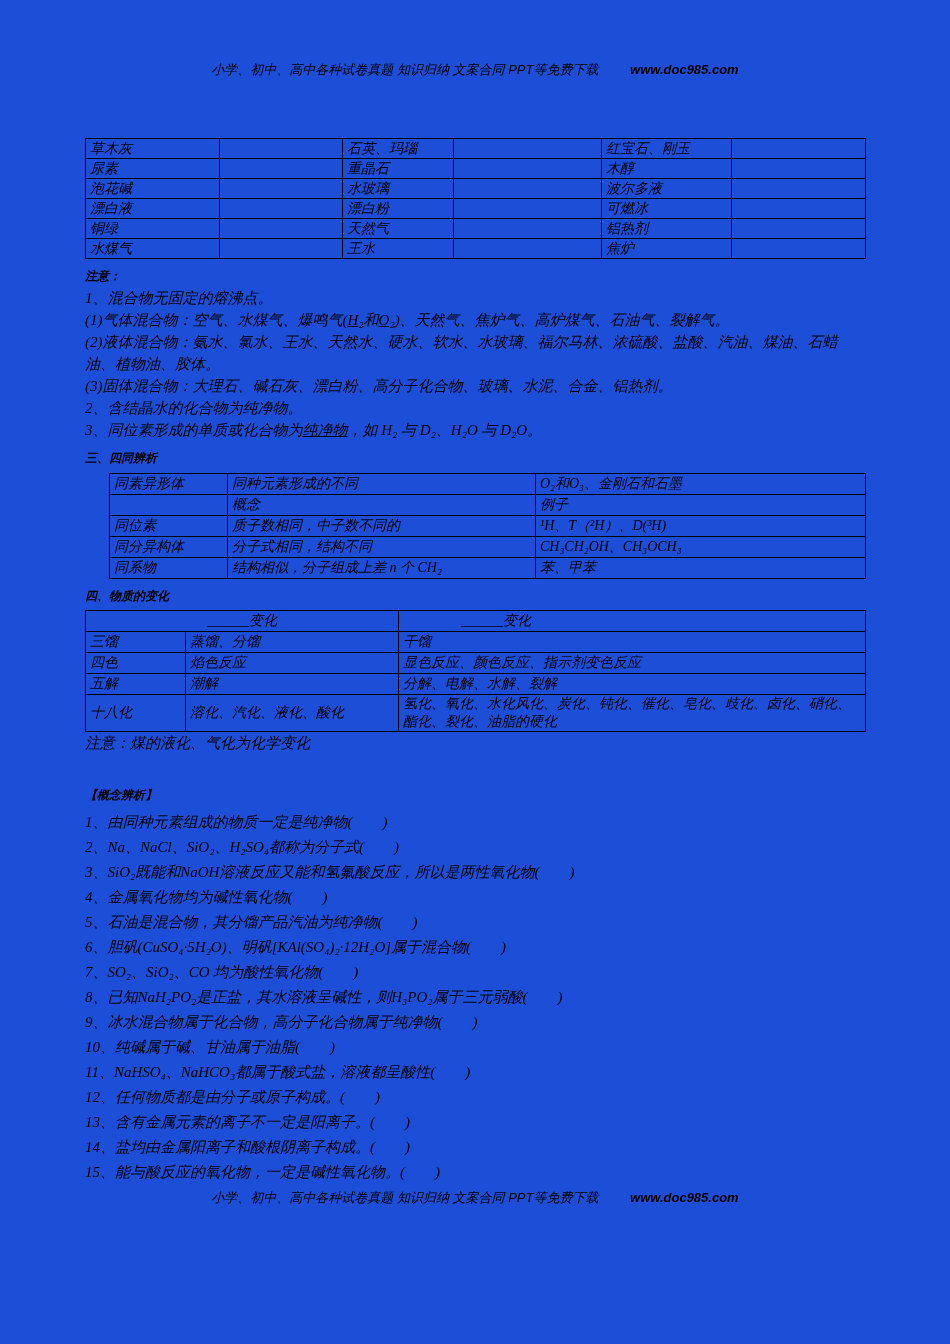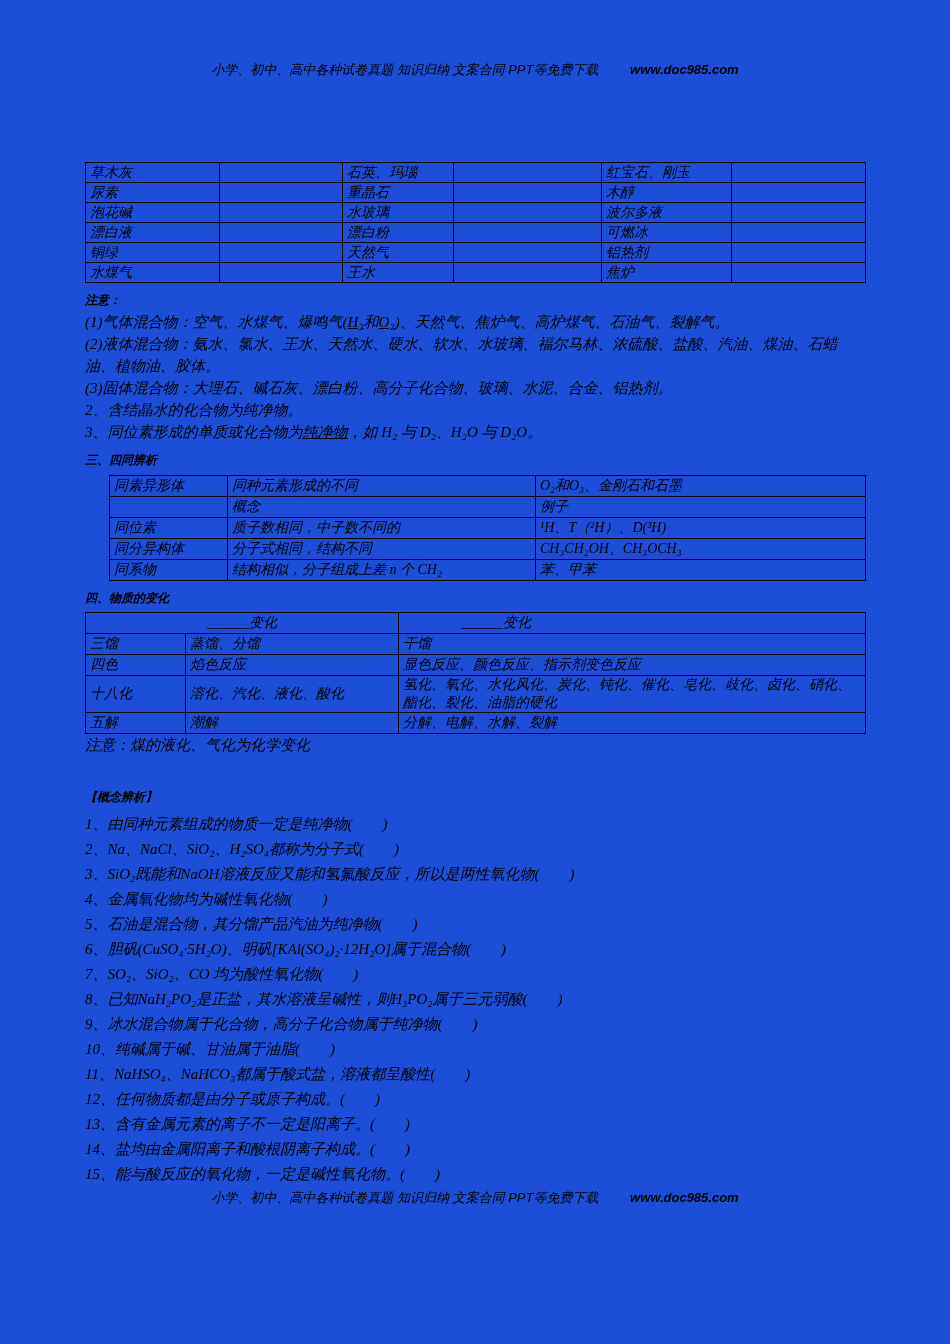--- a/index.html
+++ b/index.html
@@ -20,21 +20,21 @@
   }
   .site-line .url{font-weight:bold;margin-left:28px;}
   table{border-collapse:collapse;table-layout:fixed;}
   td{
     border:1px solid #000;
     padding:0 4px;height:19px;
     font-size:14px;line-height:18px;
     vertical-align:middle;
     overflow:hidden;white-space:nowrap;
   }
-  .tbl-substances{width:780px;margin-top:84px;}
+  .tbl-substances{width:780px;margin-top:60px;}
   .tbl-four{width:756px;margin:4px 0 0 24px;}
   .tbl-four td{white-space:normal;height:20px;}
   .tbl-change{width:780px;margin-top:3px;}
   .tbl-change td{white-space:normal;height:20px;}
   .tbl-change .hdr-left{text-align:center;}
   .tbl-change .hdr-right{padding-left:62px;}
   .hd{
     font-family:"Liberation Sans","DejaVu Sans",sans-serif;
     font-weight:bold;font-size:12px;line-height:22px;
   }
@@ -117,20 +117,21 @@
           <td></td>
           <td>王水</td>
           <td></td>
           <td>焦炉</td>
           <td></td>
         </tr>
       </tbody>
   </table>
 
   <div class="hd sec-gap">注意：</div>
+  <div class="note-line">1、混合物无固定的熔沸点。</div>
   <div class="note-line"><span>(1)气体混合物：空气、水煤气、爆鸣气(</span><span class="u">H₂</span><span>和</span><span class="u">O₂</span><span>)、天然气、焦炉气、高炉煤气、石油气、裂解气。</span></div>
   <div class="note-line">(2)液体混合物：氨水、氯水、王水、天然水、硬水、软水、水玻璃、福尔马林、浓硫酸、盐酸、汽油、煤油、石蜡油、植物油、胶体。</div>
   <div class="note-line">(3)固体混合物：大理石、碱石灰、漂白粉、高分子化合物、玻璃、水泥、合金、铝热剂。</div>
   <div class="note-line">2、含结晶水的化合物为纯净物。</div>
   <div class="note-line"><span>3、同位素形成的单质或化合物为</span><span class="u">纯净物</span><span>，如 H₂ 与 D₂、H₂O 与 D₂O。</span></div>
 
   <div class="hd sec-gap">三、四同辨析</div>
   <table class="tbl-four">
     <colgroup>
       <col style="width:118px">
@@ -184,28 +185,28 @@
           <td>三馏</td>
           <td>蒸馏、分馏</td>
           <td>干馏</td>
         </tr>
         <tr>
           <td>四色</td>
           <td>焰色反应</td>
           <td>显色反应、颜色反应、指示剂变色反应</td>
         </tr>
         <tr>
+          <td>五解</td>
+          <td>潮解</td>
+          <td>分解、电解、水解、裂解</td>
+        </tr>
+        <tr>
           <td>十八化</td>
           <td>溶化、汽化、液化、酸化</td>
           <td>氢化、氧化、水化风化、炭化、钝化、催化、皂化、歧化、卤化、硝化、酯化、裂化、油脂的硬化</td>
-        </tr>
-        <tr>
-          <td>五解</td>
-          <td>潮解</td>
-          <td>分解、电解、水解、裂解</td>
         </tr>
       </tbody>
   </table>
   <div class="change-note">注意：煤的液化、气化为化学变化</div>
 
   <div class="hd concepts-hd">【概念辨析】</div>
   <div class="items">
       <div class="item">1、由同种元素组成的物质一定是纯净物(　　)</div>
       <div class="item">2、Na、NaCl、SiO₂、H₂SO₄都称为分子式(　　)</div>
       <div class="item">3、SiO₂既能和NaOH溶液反应又能和氢氟酸反应，所以是两性氧化物(　　)</div>

